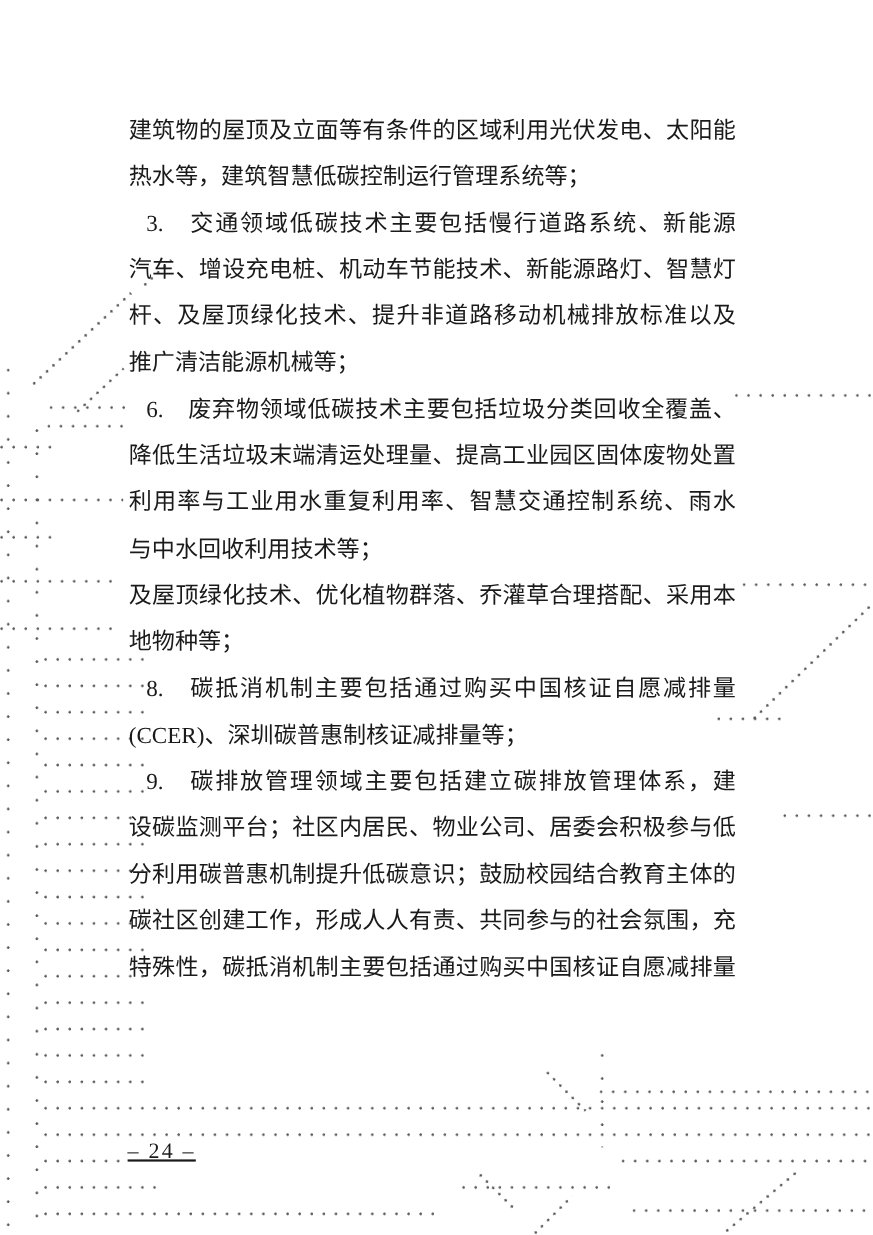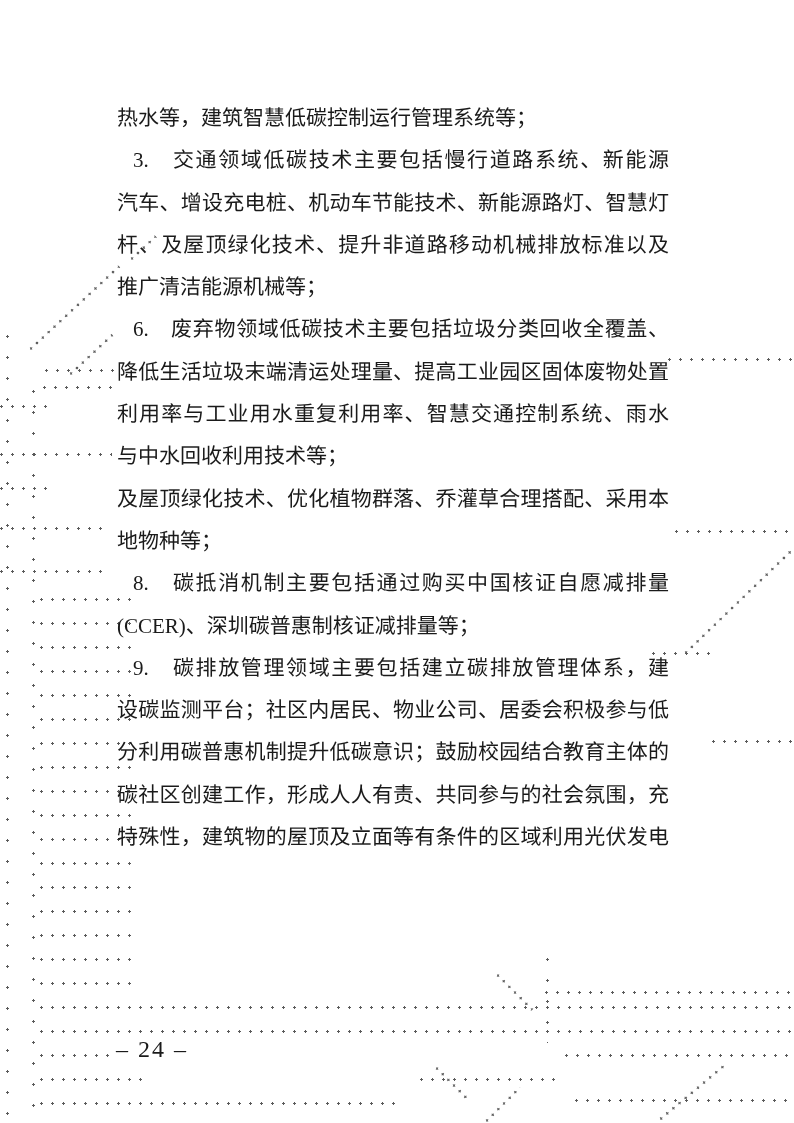--- a/index.html
+++ b/index.html
@@ -13,21 +13,21 @@
     color:#1a1a1a;font-size:21px;line-height:42.3px;
   }
   .line{
     text-align:justify;text-align-last:justify;
     white-space:normal;height:42.3px;overflow:visible;
   }
   .line.indent{text-indent:16px;}
   .line.para-end{text-align-last:left;}
   .page-number{
     position:absolute;left:116px;top:1036px;
-    color:#1a1a1a;font-size:24px;letter-spacing:2px;
+    color:#1a1a1a;font-size:20px;letter-spacing:2px;text-decoration:underline;
   }
   
   .dh,.dv,.dd{position:absolute;pointer-events:none;}
   .dh{height:3px;background-image:radial-gradient(circle at 1.5px 1.5px,#5a5a5a 1px,transparent 1.4px);
       background-size:11px 3px;background-repeat:repeat-x;}
   .dv{width:3px;background-image:radial-gradient(circle at 1.5px 1.5px,#5a5a5a 1px,transparent 1.4px);
       background-size:3px 21px;background-repeat:repeat-y;}
   .dd{height:3px;background-image:radial-gradient(circle at 1.5px 1.5px,#5a5a5a 1px,transparent 1.4px);
       background-size:8px 3px;background-repeat:repeat-x;transform-origin:0 50%;}
 </style>
@@ -79,33 +79,34 @@
       <div class="dd" style="left: 30px; top: 348px; width: 122px; transform: rotate(-43deg);"></div>
       <div class="dd" style="left: 70px; top: 373px; width: 58px; transform: rotate(-43deg);"></div>
       <div class="dd" style="left: 131px; top: 258px; width: 34px; transform: rotate(-43deg);"></div>
       <div class="dd" style="left: 685px; top: 652px; width: 148px; transform: rotate(-44deg);"></div>
       <div class="dd" style="left: 497px; top: 973px; width: 50px; transform: rotate(45deg);"></div>
       <div class="dd" style="left: 436px; top: 1066px; width: 44px; transform: rotate(45deg);"></div>
       <div class="dd" style="left: 660px; top: 1118px; width: 85px; transform: rotate(-40deg);"></div>
       <div class="dd" style="left: 486px; top: 1120px; width: 48px; transform: rotate(-45deg);"></div>
     </div>
   <div class="doc-body" style="color: rgb(26, 26, 26);">
+      <div class="line">建筑物的屋顶及立面等有条件的区域利用光伏发电、太阳能</div>
       <div class="line para-end">热水等，建筑智慧低碳控制运行管理系统等；</div>
       <div class="line indent">3.　交通领域低碳技术主要包括慢行道路系统、新能源</div>
       <div class="line">汽车、增设充电桩、机动车节能技术、新能源路灯、智慧灯</div>
       <div class="line">杆、及屋顶绿化技术、提升非道路移动机械排放标准以及</div>
       <div class="line para-end">推广清洁能源机械等；</div>
       <div class="line indent">6.　废弃物领域低碳技术主要包括垃圾分类回收全覆盖、</div>
       <div class="line">降低生活垃圾末端清运处理量、提高工业园区固体废物处置</div>
       <div class="line">利用率与工业用水重复利用率、智慧交通控制系统、雨水</div>
       <div class="line para-end">与中水回收利用技术等；</div>
       <div class="line">及屋顶绿化技术、优化植物群落、乔灌草合理搭配、采用本</div>
       <div class="line para-end">地物种等；</div>
       <div class="line indent">8.　碳抵消机制主要包括通过购买中国核证自愿减排量</div>
       <div class="line para-end">(CCER)、深圳碳普惠制核证减排量等；</div>
       <div class="line indent">9.　碳排放管理领域主要包括建立碳排放管理体系，建</div>
       <div class="line">设碳监测平台；社区内居民、物业公司、居委会积极参与低</div>
       <div class="line">分利用碳普惠机制提升低碳意识；鼓励校园结合教育主体的</div>
       <div class="line">碳社区创建工作，形成人人有责、共同参与的社会氛围，充</div>
-      <div class="line">特殊性，建筑物的屋顶及立面等有条件的区域利用光伏发电</div>
+      <div class="line">特殊性，碳抵消机制主要包括通过购买中国核证自愿减排量</div>
     </div>
   <div class="page-number" style="color: rgb(26, 26, 26);">– 24 –</div>
 </div>
 
 </body></html>

